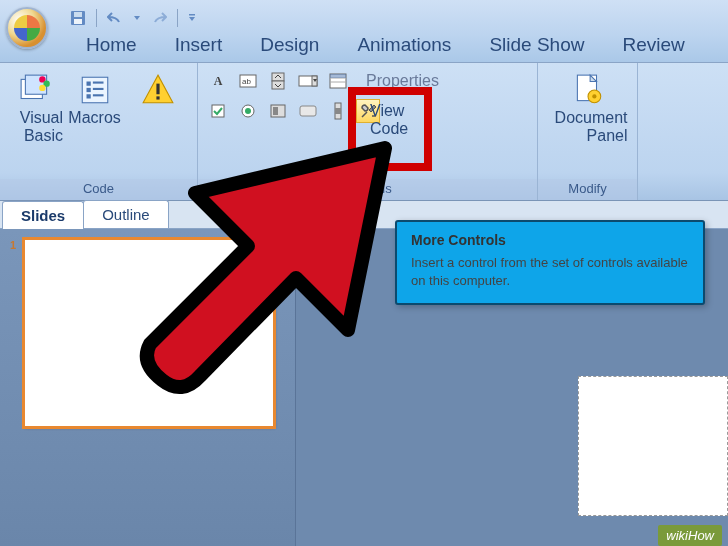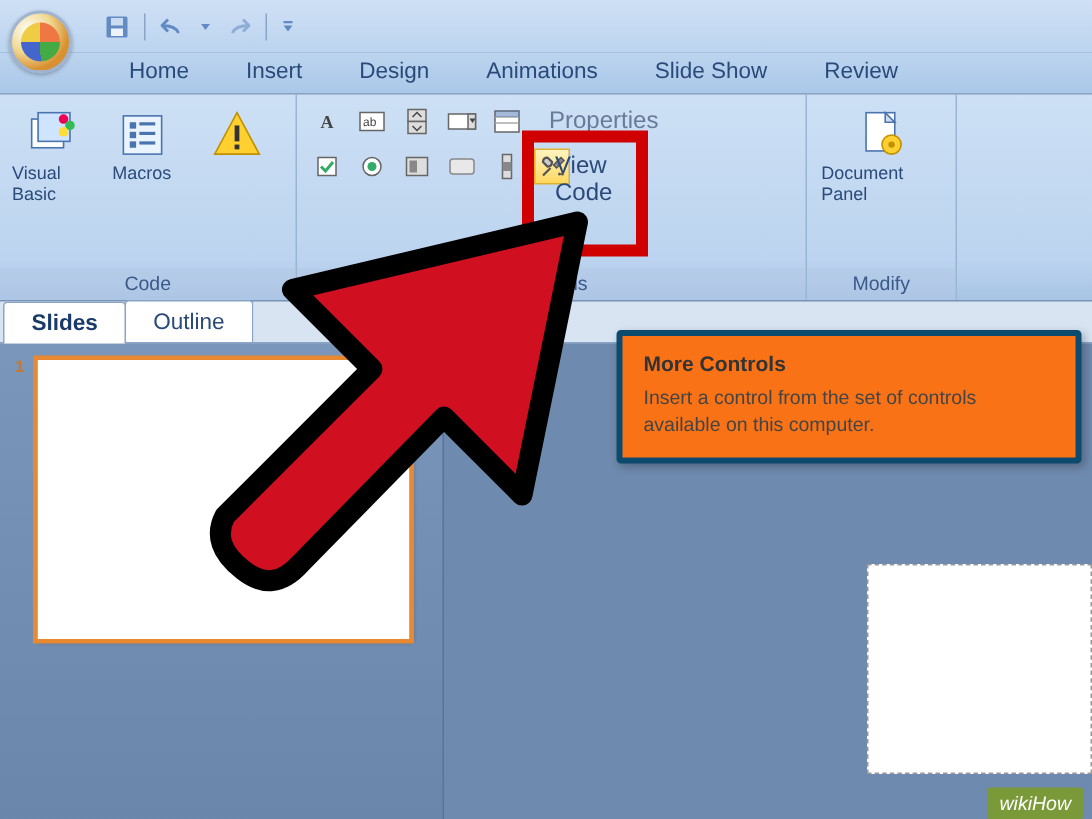--- a/index.html
+++ b/index.html
@@ -8,30 +8,30 @@
   
   .titlebar { height: 35px; background: linear-gradient(#cfe0f5, #bcd4ef); display: flex; align-items: center; padding-left: 6px; }
   .office-btn { width: 42px; height: 42px; border-radius: 50%; background: radial-gradient(circle at 30% 30%, #fff, #f0d890 40%, #d89030 70%); border: 2px solid #a0b4d0; position: relative; top: 10px; z-index: 20; box-shadow: 0 1px 3px rgba(0,0,0,.3); }
   .office-btn::before { content:""; position:absolute; inset:6px; border-radius:50%; background: conic-gradient(#e74 0 25%, #4a4 25% 50%, #46c 50% 75%, #ec4 75% 100%); }
   .qat { display:flex; gap:10px; margin-left:22px; align-items:center; }
   .qat-item { width:16px; height:16px; opacity:.7; }
   .qat-sep { width:1px; height:18px; background:#8aa4c6; }
 
   
   .tabs { height: 28px; background: linear-gradient(#bcd4ef, #aac8e8); display:flex; align-items:flex-end; padding-left:70px; gap:6px; border-bottom:1px solid #8aa4c6; }
-  .tab { padding: 4px 16px 6px; font-size:15px; color:#2a4a7a; cursor:pointer; }
+  .tab { padding: 4px 16px 6px; font-size:19px; color:#2a4a7a; cursor:pointer; }
 
   
   .ribbon { height: 138px; background: linear-gradient(#cde0f5, #bcd4ef 80%, #a8c4e4); display:flex; border-bottom:1px solid #7a94b6; }
   .group { border-right:1px solid #9ab4d4; display:flex; flex-direction:column; }
   .group-body { flex:1; display:flex; align-items:flex-start; padding:6px 8px 0; gap:4px; }
   .group-label { text-align:center; font-size:13px; color:#3a5a8a; padding:2px 0 4px; background:rgba(180,200,230,.5); }
   .big-btn { display:flex; flex-direction:column; align-items:center; width:56px; padding-top:4px; cursor:pointer; }
   .big-btn .icon { width:34px; height:34px; margin-bottom:2px; }
-  .big-btn .lbl { font-size:12px; text-align:left; color:#2a4a7a; line-height:1.15; }
+  .big-btn .lbl { font-size:16px; text-align:right; color:#2a4a7a; line-height:1.15; }
   .mini-grid { display:grid; grid-template-columns:repeat(7,26px); grid-auto-rows:26px; gap:4px 4px; }
   .mini { width:24px; height:24px; display:flex; align-items:center; justify-content:center; font-size:12px; color:#444; border:1px solid transparent; cursor:pointer; }
   .mini.highlight { background:linear-gradient(#fff3c0,#ffd860); border:1px solid #e0b030; }
   .side-btn { display:flex; align-items:center; gap:4px; font-size:16px; color:#6a7a9a; padding:3px 6px; cursor:pointer; }
   .side-btn.enabled { color:#2a4a7a; }
   .highlight-box { position:absolute; border:8px solid #d00000; pointer-events:none; z-index:30; }
 
   
   .paneltabs { height:28px; background:#d8e4f2; display:flex; align-items:flex-end; border-bottom:1px solid #8aa4c6; padding-left:2px; }
   .ptab { padding:5px 18px 5px; font-size:15px; color:#2a4a7a; border:1px solid #8aa4c6; border-bottom:none; background:#ffffff; margin-right:-1px; border-radius:3px 3px 0 0; }
@@ -41,21 +41,21 @@
   .workspace { display:flex; height:calc(546px - 35px - 28px - 138px - 28px); }
   .slidepanel { width:296px; background:linear-gradient(#7a96ba,#6a86aa); padding:10px; border-right:1px solid #5a7498; }
   .thumb-wrap { display:flex; }
   .thumb-num { width:14px; font-size:11px; color:#c87830; font-weight:600; }
   .thumb { width:250px; height:188px; background:#fff; border:1px solid #888; box-shadow:1px 1px 3px rgba(0,0,0,.3); }
   .thumb.selected { outline:3px solid #e88830; outline-offset:-1px; }
   .editor { flex:1; background:#6e8aae; position:relative; }
   .slide { position:absolute; right:0; bottom:30px; width:150px; height:140px; background:#fff; border:1px dashed #999; }
 
   
-  .tooltip { position:absolute; background:#f97316; border:4px solid #0c4a6e; border-radius:3px; padding:10px 14px 14px; box-shadow:2px 2px 6px rgba(0,0,0,.25); z-index:25; width:310px;margin-left:16px; }
+  .tooltip { position:absolute; background:#0ea5e9; border:2px solid #0c4a6e; border-radius:3px; padding:10px 14px 14px; box-shadow:2px 2px 6px rgba(0,0,0,.25); z-index:25; width:310px; }
   .tooltip h4 { font-size:14px; font-weight:600; color:#333; margin-bottom:6px; }
   .tooltip p { font-size:13px; color:#444; line-height:1.35; }
 
   
   .cursor-arrow { position:absolute; z-index:40; pointer-events:none; }
 
   .watermark { position:absolute; right:6px; bottom:0; background:#7a9a3a; color:#fff; font-size:13px; padding:3px 8px; border-radius:2px; font-style:italic; z-index:50; }
 </style>
 </head>
 <body>

